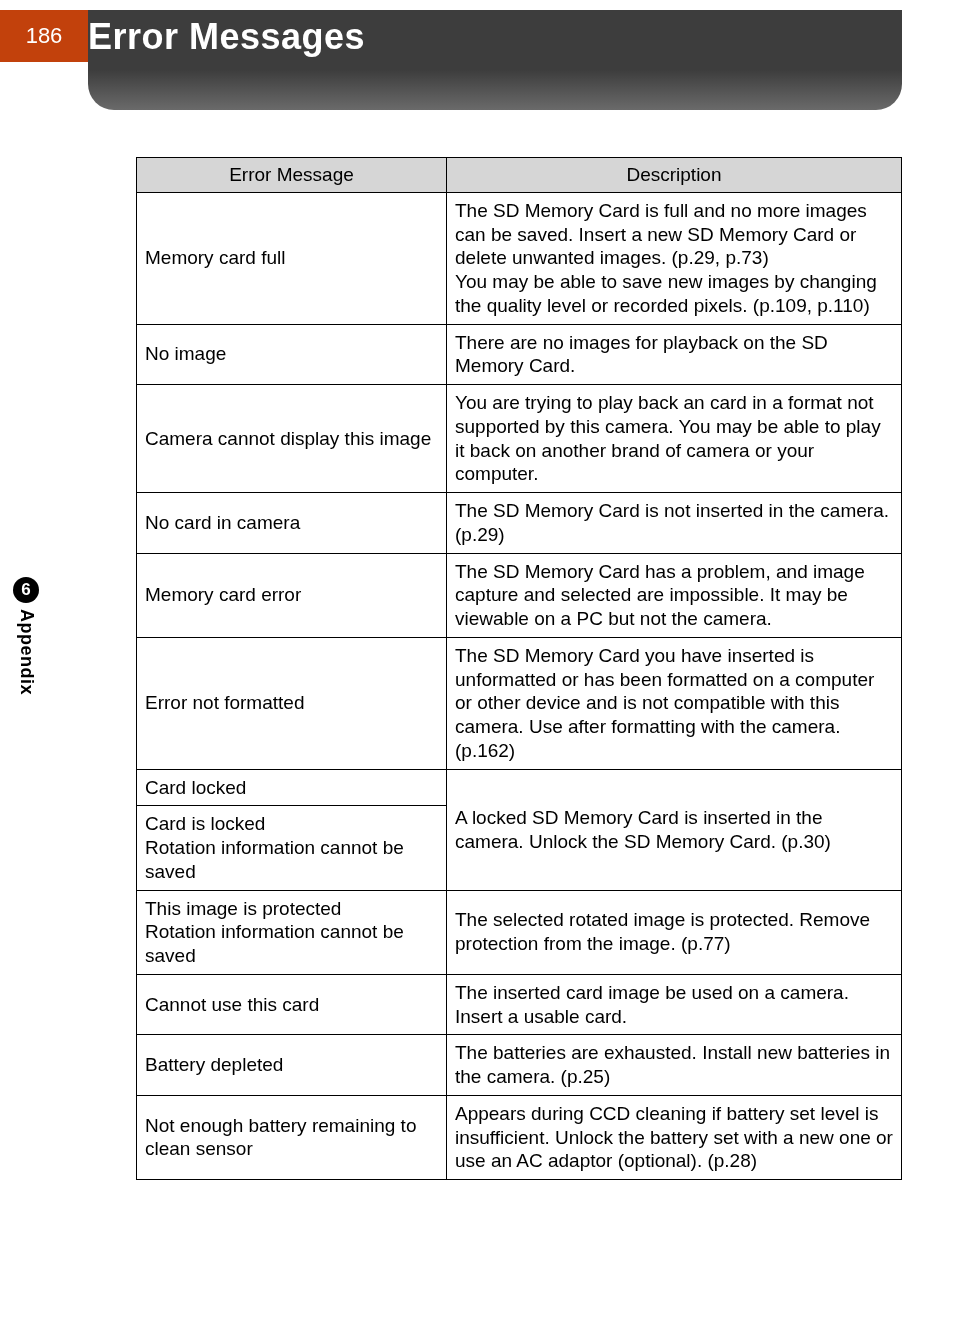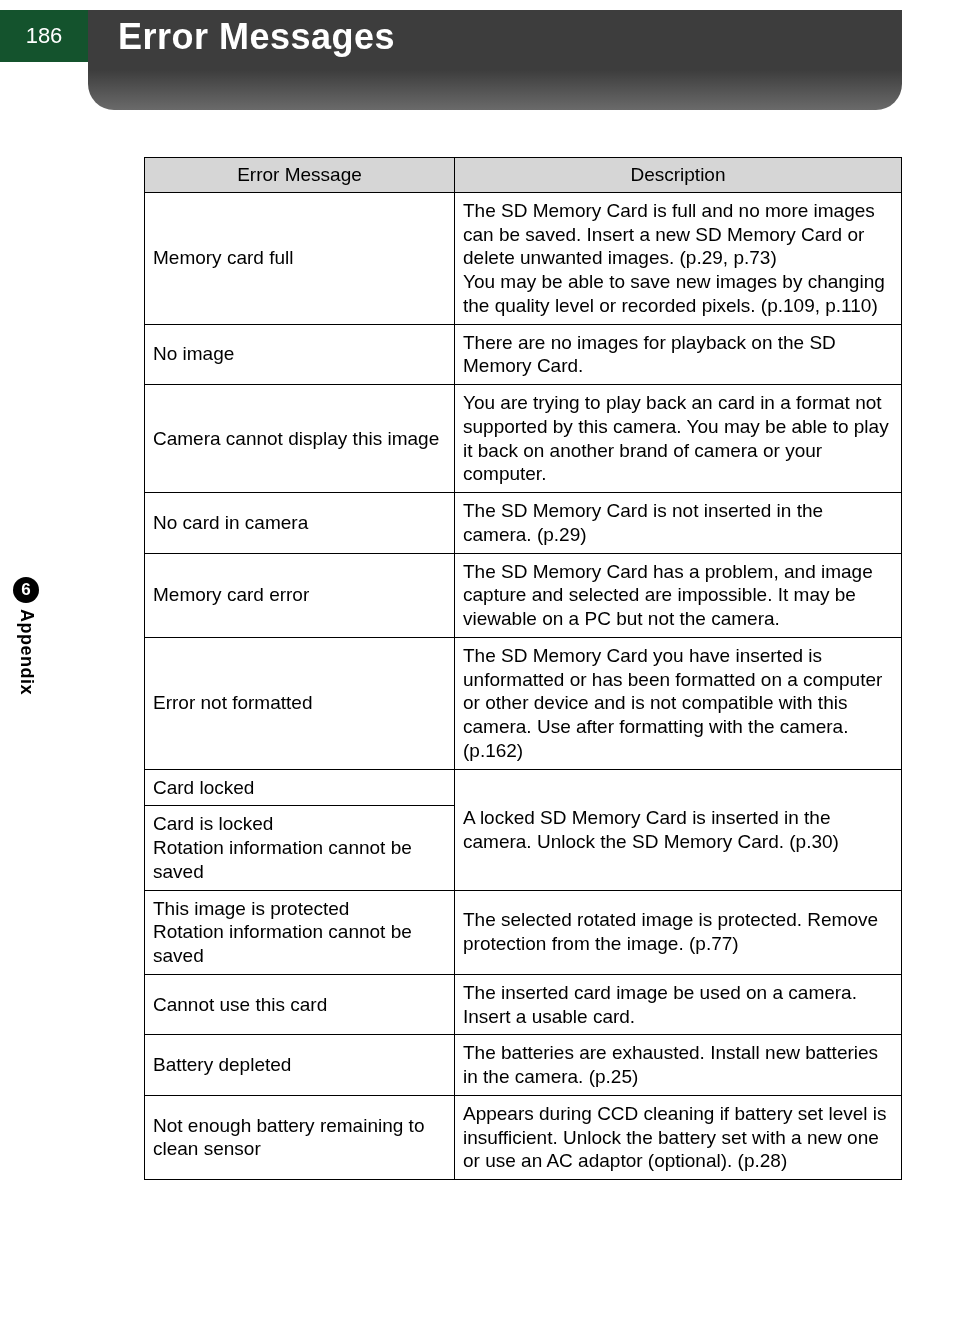--- a/index.html
+++ b/index.html
@@ -10,50 +10,49 @@
     font-family: Arial, Helvetica, sans-serif;
     position: relative;
     color: #000;
   }
   .page-number-tab {
     position: absolute;
     left: 0;
     top: 10px;
     width: 88px;
     height: 52px;
-    background: #14532d;
+    background: #c2410c;
     color: #fff;
     font-size: 22px;
     display: flex;
     align-items: center;
     justify-content: center;
     font-weight: 400;
   }
   .title-bar {
     position: absolute;
     left: 88px;
     top: 10px;
     right: 52px;
     height: 100px;
     background: linear-gradient(180deg, #3d3d3d 0%, #3d3d3d 60%, #6a6a6a 100%);
     border-radius: 0 0 26px 26px;
-    padding-left: 30px;
     display: flex;
     align-items: flex-start;
   }
   .title-bar h1 {
     color: #fff;
     font-size: 36px;
     font-weight: 700;
     margin-top: 6px;
     letter-spacing: 0.5px;
   }
   .content-area {
     position: absolute;
-    left: 96px;
+    left: 88px;
     right: 52px;
     top: 157px;
     padding-left: 48px;
   }
   table.err {
     width: 100%;
     border-collapse: collapse;
     font-size: 19px;
     line-height: 1.25;
     table-layout: fixed;

